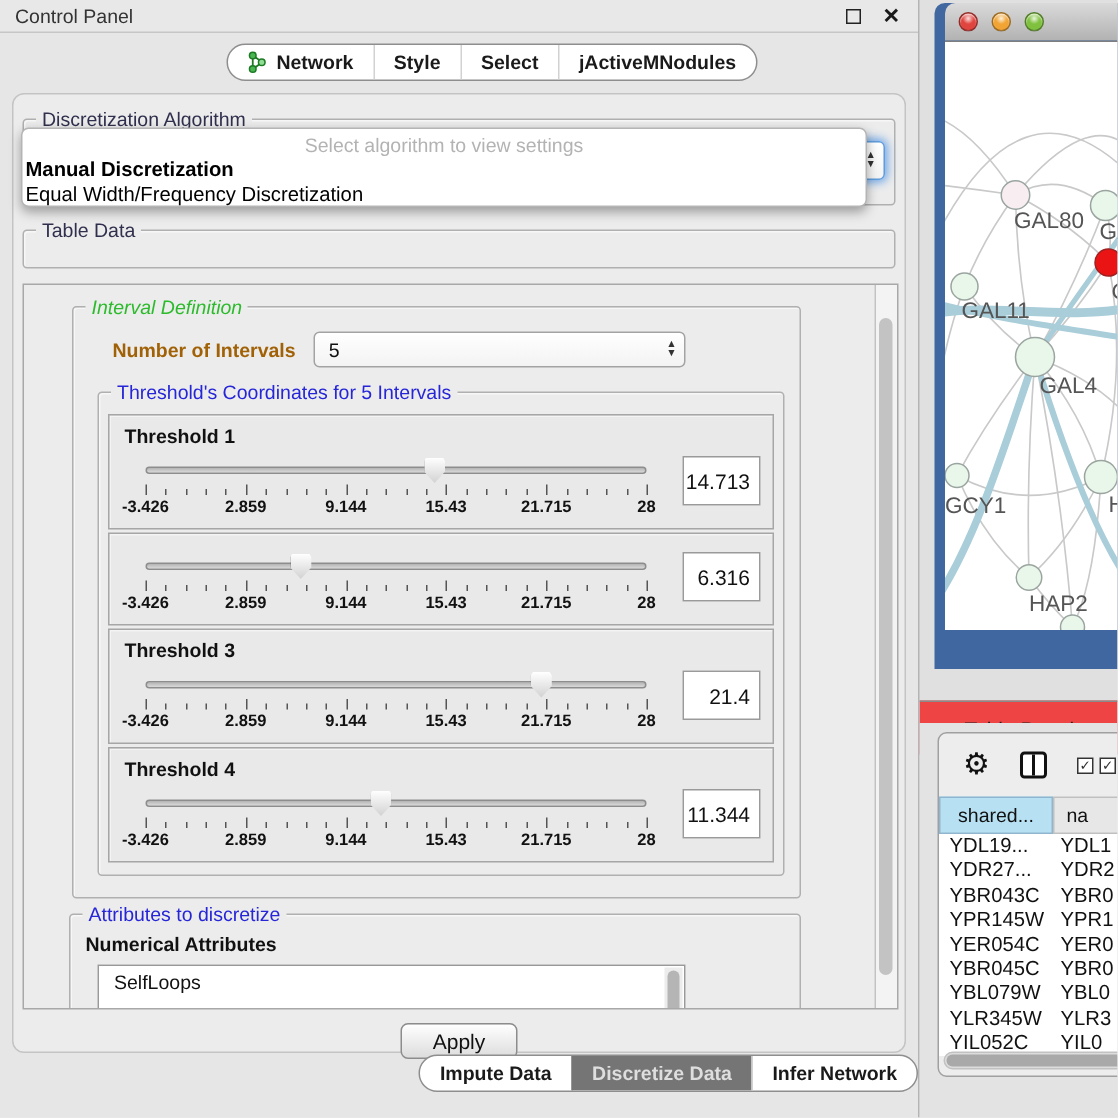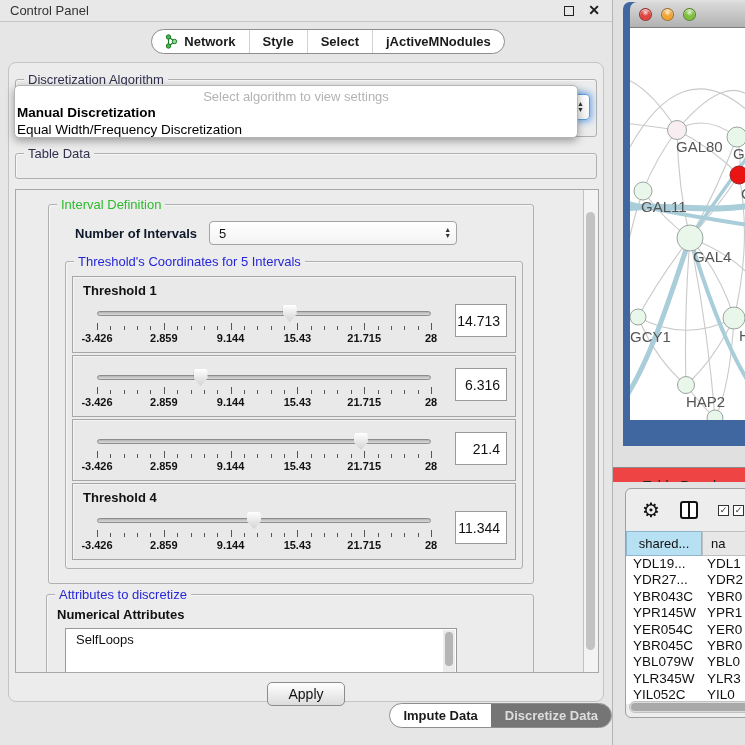--- a/index.html
+++ b/index.html
@@ -18,38 +18,38 @@
   .tab { display:flex; align-items:center; gap:6px; padding:0 13px; font-size:13px; font-weight:bold; color:#1a1a1a; border-left:1px solid #d2d2d2; cursor:default; }
   .tab:first-child { border-left:none; }
   .tab.selected { background:#757575; color:#dedede; border-left-color:#757575; }
   .tab-icon { display:flex; align-items:center; }
 
   .cp-main { position:absolute; left:8px; top:62px; width:596px; height:640px; background:#ececec; border:1px solid #c4c4c4; border-radius:8px; }
 
   .group { position:relative; border:1px solid #b0b0b0; border-radius:3px; box-shadow:inset 1px 1px 0 rgba(255,255,255,.6); }
   .group-label { position:absolute; top:-8px; left:8px; background:#ececec; padding:0 4px; font-size:13px; white-space:nowrap; }
   .lbl-navy  { color:#30304e; }
-  .lbl-green { color:#2dbb2d; }
+  .lbl-green { color:#2dbb2d;font-style:italic; }
   .lbl-blue  { color:#2626d8; }
 
   .combo { position:relative; display:flex; align-items:center; height:26px; background:linear-gradient(#ffffff,#f3f3f3); border:1px solid #a3a3a3; border-radius:4px; font-size:13px; color:#111; padding:0 24px 0 9px; cursor:default; }
   .combo .arrows { position:absolute; right:5px; top:0; bottom:0; display:flex; flex-direction:column; justify-content:center; font-size:7px; line-height:6px; color:#333; }
   .combo.focused { border-color:#5f9ddd; box-shadow:0 0 6px 2px rgba(100,160,230,.85); }
 
   .alg-group { margin:16px 6px 0 6px; height:58px; padding:14px 6px 0 6px; }
   .td-group  { margin:16px 6px 0 6px; padding:14px 6px 10px 6px; }
 
   .scroll-wrap { position:relative; margin:10px 4px 0 6px; height:484px; border:1px solid #a8a8a8; background:#ececec; overflow:hidden; }
   .scroll-content { position:absolute; left:0; top:0; right:16px; bottom:0; }
   .vscroll { position:absolute; right:0; top:0; bottom:0; width:15px; background:#f3f3f3; border-left:1px solid #c2c2c2; }
   .vscroll .thumb-v { position:absolute; left:2px; width:9px; top:22px; bottom:22px; background:#c3c3c3; border-radius:5px; }
 
   .interval-group { margin:14px 48px 0 32px; padding:14px 8px 10px 8px; }
   .intervals-row { display:flex; align-items:center; gap:12px; margin:2px 0 4px 18px; }
-  .intervals-label { font-size:13px; font-weight:bold; color:#0f172a; }
+  .intervals-label { font-size:13px; font-weight:bold; color:#a16207; }
   .intervals-combo { width:248px; height:24px; }
 
   .thresholds-group { margin:16px 2px 4px 8px; padding:14px 6px 6px 6px; }
   .threshold-panel { border:1px solid #a6a6a6; background:#e9e9e9; margin-bottom:2px; padding:6px 8px 8px 8px; box-shadow:inset 1px 1px 0 rgba(255,255,255,.5); }
   .threshold-title { font-size:13px; font-weight:bold; color:#111; margin-left:2px; }
   .slider-row { display:flex; align-items:flex-start; margin-top:4px; }
   .slider { position:relative; flex:1; margin:2px 24px 0 16px; height:40px; }
   .track { position:absolute; left:0; right:0; top:7px; height:5px; background:linear-gradient(#b4b4b4,#dadada); border:1px solid #8d8d8d; border-radius:3px; }
   .thumb { position:absolute; top:1px; width:14px; height:17px; background:linear-gradient(#ffffff,#d2d2d2); clip-path:polygon(10% 0,90% 0,100% 14%,100% 55%,50% 100%,0 55%,0 14%); filter:drop-shadow(0 1px 1px rgba(0,0,0,.45)); }
   .ticks { position:absolute; left:0; right:0; top:19px; height:8px; }
@@ -264,20 +264,21 @@
                         <span class="tlabel" style="left: 40%;">9.144</span>
                         <span class="tlabel" style="left: 60%;">15.43</span>
                         <span class="tlabel" style="left: 80%;">21.715</span>
                         <span class="tlabel" style="left: 100%;">28</span>
                       </div>
                     </div>
                     <div class="value-box">6.316</div>
                   </div>
                 </div>
                 <div class="threshold-panel">
+                  <div class="threshold-title">Threshold 3</div>
                   <div class="slider-row">
                     <div class="slider">
                       <div class="track"></div>
                       <div class="thumb" style="left: calc(79% - 7px);"></div>
                       <div class="ticks">
                         <span class="tick major" style="left: 0%;"></span>
                         <span class="tick minor" style="left: 4%;"></span>
                         <span class="tick minor" style="left: 8%;"></span>
                         <span class="tick minor" style="left: 12%;"></span>
                         <span class="tick minor" style="left: 16%;"></span>
@@ -389,20 +390,23 @@
     </div>
   </div>
 
   <div class="bottom-tabbar">
     <div class="tabset">
         <div class="tab">
           <span class="tab-label">Impute Data</span>
         </div>
         <div class="tab selected">
           <span class="tab-label">Discretize Data</span>
+        </div>
+        <div class="tab">
+          <span class="tab-label">Infer Network</span>
         </div>
       </div>
   </div>
 
   <div class="popup">
     <div class="popup-placeholder">Select algorithm to view settings</div>
     <div>
         <div class="popup-item bold">Manual Discretization</div>
         <div class="popup-item">Equal Width/Frequency Discretization</div>
       </div>

